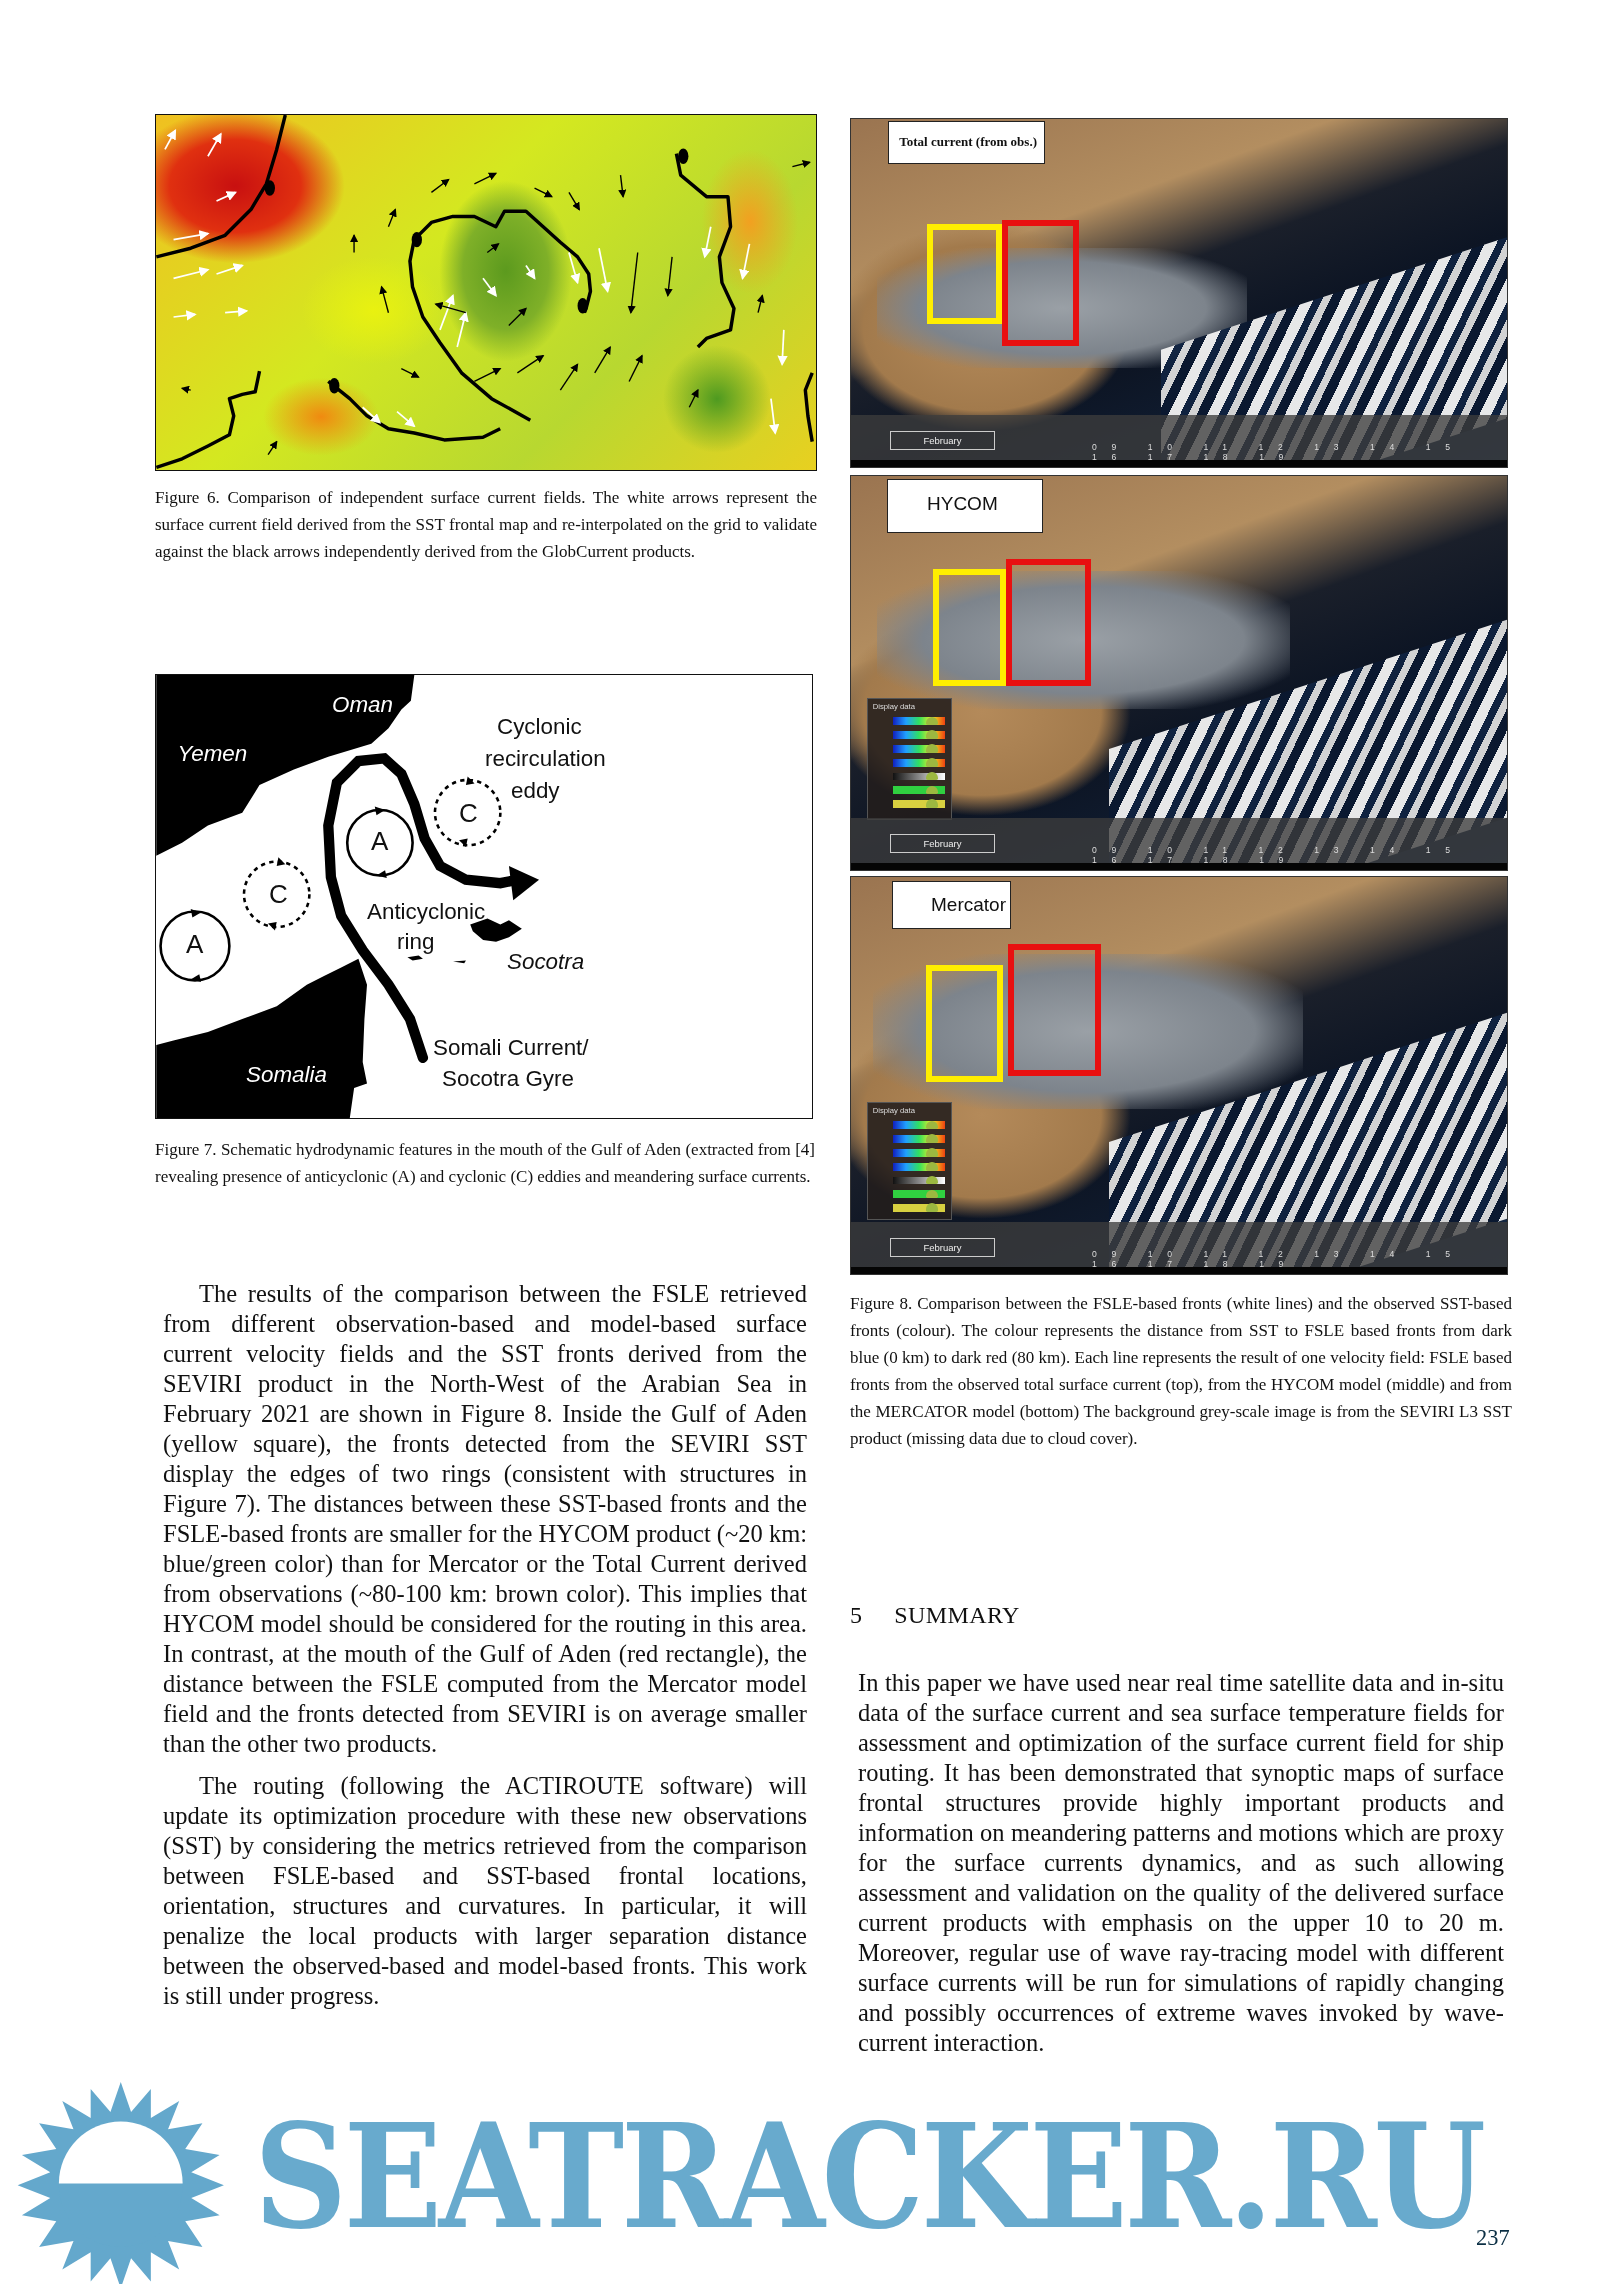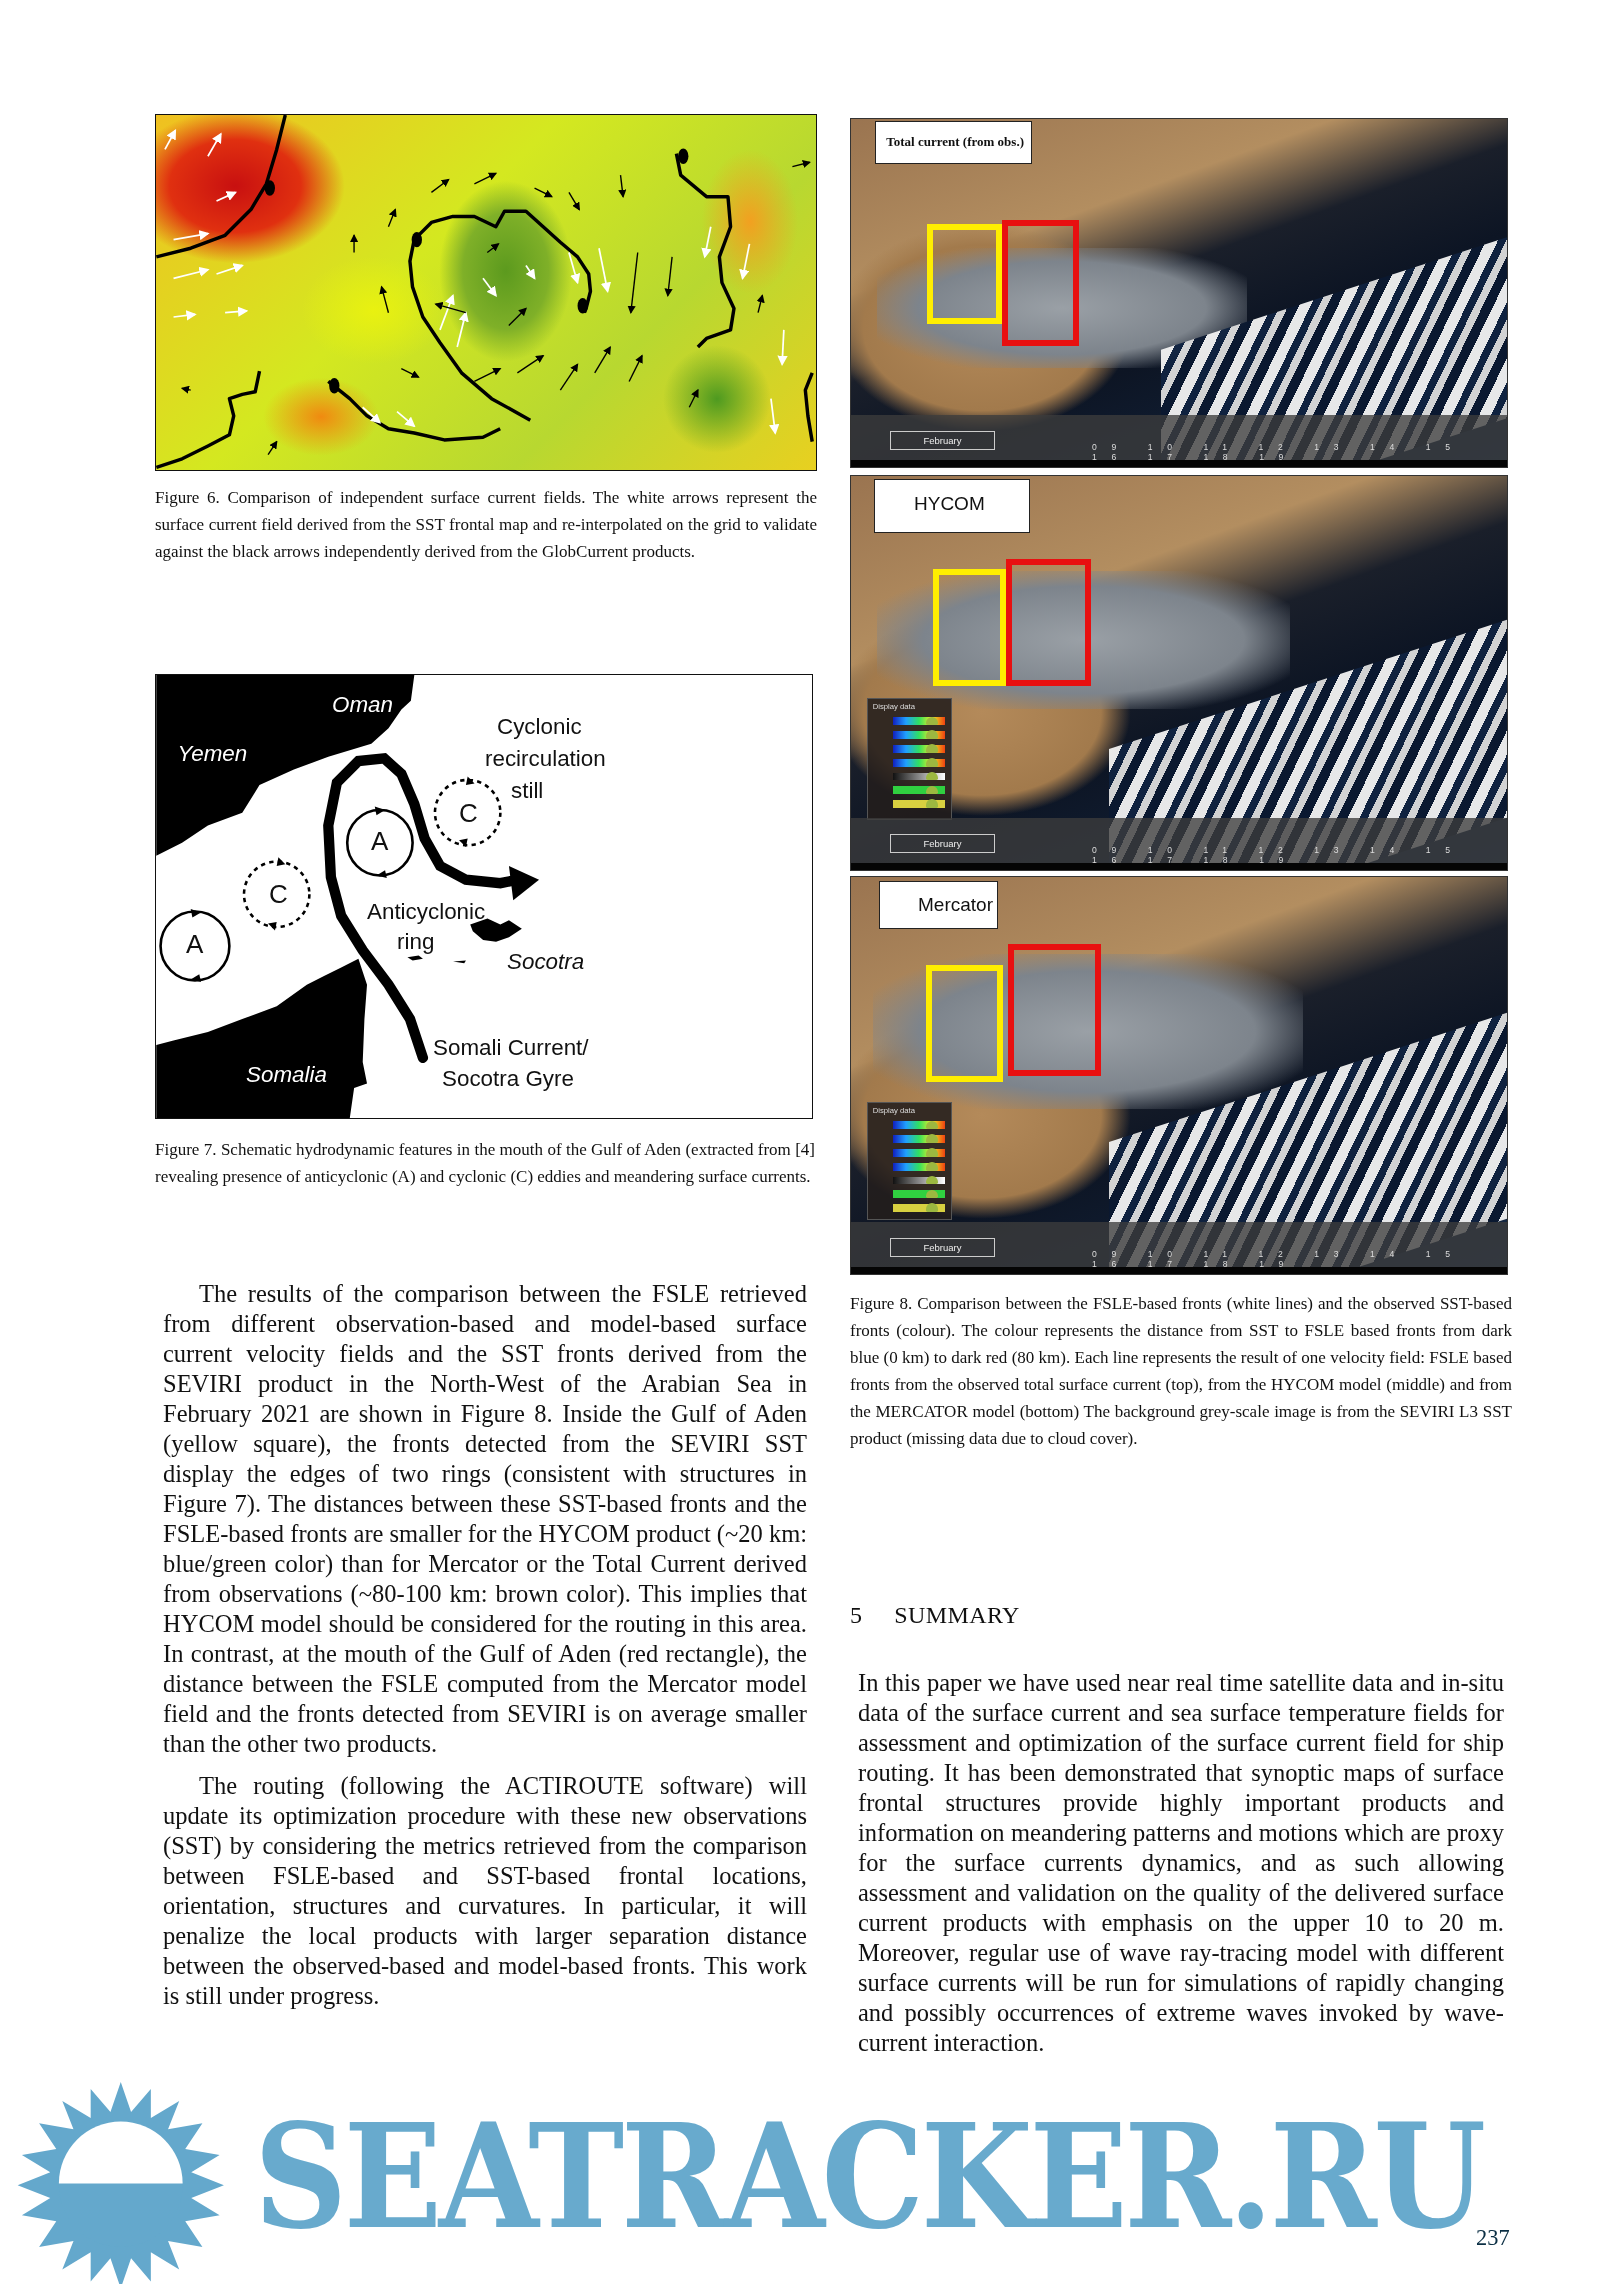--- a/index.html
+++ b/index.html
@@ -29,21 +29,21 @@
                font-size: 22.4px; line-height: 26px; }
   #fig7 .lbl.it { font-style: italic; }
   #fig7 .lbl.w { color: #fff; }
   
   .sat { position: absolute; left: 850px; width: 656px; overflow: hidden; border: 0.9px solid #333;
          background:
            radial-gradient(ellipse 198px 138px at 20% 60%, #b48a5a 0%, #a27a4c 60%, transparent 75%),
            linear-gradient(160deg, #9a7450 0%, #b38e60 30%, #1a1f2a 45%, #0d1524 60%, #152a48 100%); }
   .sat .cloud { position: absolute; background: repeating-linear-gradient(120deg, #f2f2f2 0 12px, #0f2240 12px 20.6px, #dcdcdc 20.6px 29px, #0a1830 29px 40px); opacity: .95; }
   .sat .grey { position: absolute; background: radial-gradient(ellipse at center, #9aa0a6 0%, #7d848c 55%, rgba(90,96,105,0.0) 80%); }
-  .sat .label-box { position: absolute; background: #fff; border: 1.7px solid #222; color: #111; }
+  .sat .label-box { position: absolute; background: #fff; border: 1.7px solid #222; color: #111; margin-left: 13px; }
   .sat .yellow-box { position: absolute; border: 6px solid #ffee00; box-sizing: border-box; }
   .sat .red-box { position: absolute; border: 6px solid #e81010; box-sizing: border-box; }
   .sat .timebar { position: absolute; left: 0; right: 0; bottom: 0; height: 52px;
                   background: rgba(60,60,60,0.78); }
   .sat .timebar .month { position: absolute; left: 39px; bottom: 17px; width: 103px; height: 17px;
                   border: 0.9px solid #ccc; color: #eee; font-family: "Liberation Sans", sans-serif;
                   font-size: 9.5px; text-align: center; line-height: 17px; }
   .sat .timebar .days { position: absolute; left: 241px; bottom: 5.2px; color: #ddd;
                   font-family: "Liberation Sans", sans-serif; font-size: 8.6px; letter-spacing: 14.6px; }
   .sat .statusbar { position: absolute; left: 0; right: 0; bottom: 0; height: 6.9px; background: #050505; }
@@ -177,21 +177,21 @@
     <circle cx="45" cy="315" r="40" fill="none" stroke="#000" stroke-width="3"></circle>
     <path d="M40,272 L52,276 L42,282 Z" fill="#000"></path>
       <path d="M52,357 L40,354 L50,348 Z" fill="#000"></path>
   </svg>
   <span class="lbl it w" style="left:176px; top:17px;">Oman</span>
   <span class="lbl it w" style="left:21.5px; top:66px;text-align:right;">Yemen</span>
   <span class="lbl it w" style="left:90px; top:387px;">Somalia</span>
   <span class="lbl it" style="left:351px; top:274px;">Socotra</span>
   <span class="lbl" style="left:341px; top:39px;">Cyclonic</span>
   <span class="lbl" style="left:329px; top:71px;">recirculation</span>
-  <span class="lbl" style="left:355px; top:103px;">still</span>
+  <span class="lbl" style="left:355px; top:103px;">eddy</span>
   <span class="lbl" style="left:211px; top:224px;">Anticyclonic</span>
   <span class="lbl" style="left:241px; top:254px;">ring</span>
   <span class="lbl" style="left:277px; top:360px;">Somali Current/</span>
   <span class="lbl" style="left:286px; top:391px;">Socotra Gyre</span>
   <span class="lbl" style="left:215px; top:153px; font-size:26px;">A</span>
   <span class="lbl" style="left:303px; top:125px; font-size:26px;">C</span>
   <span class="lbl" style="left:113px; top:206px; font-size:26px;">C</span>
   <span class="lbl" style="left:30px; top:256px; font-size:26px;">A</span>
 </div>
 <div class="abs" style="left:155px; top:1136px; width:660px;">

